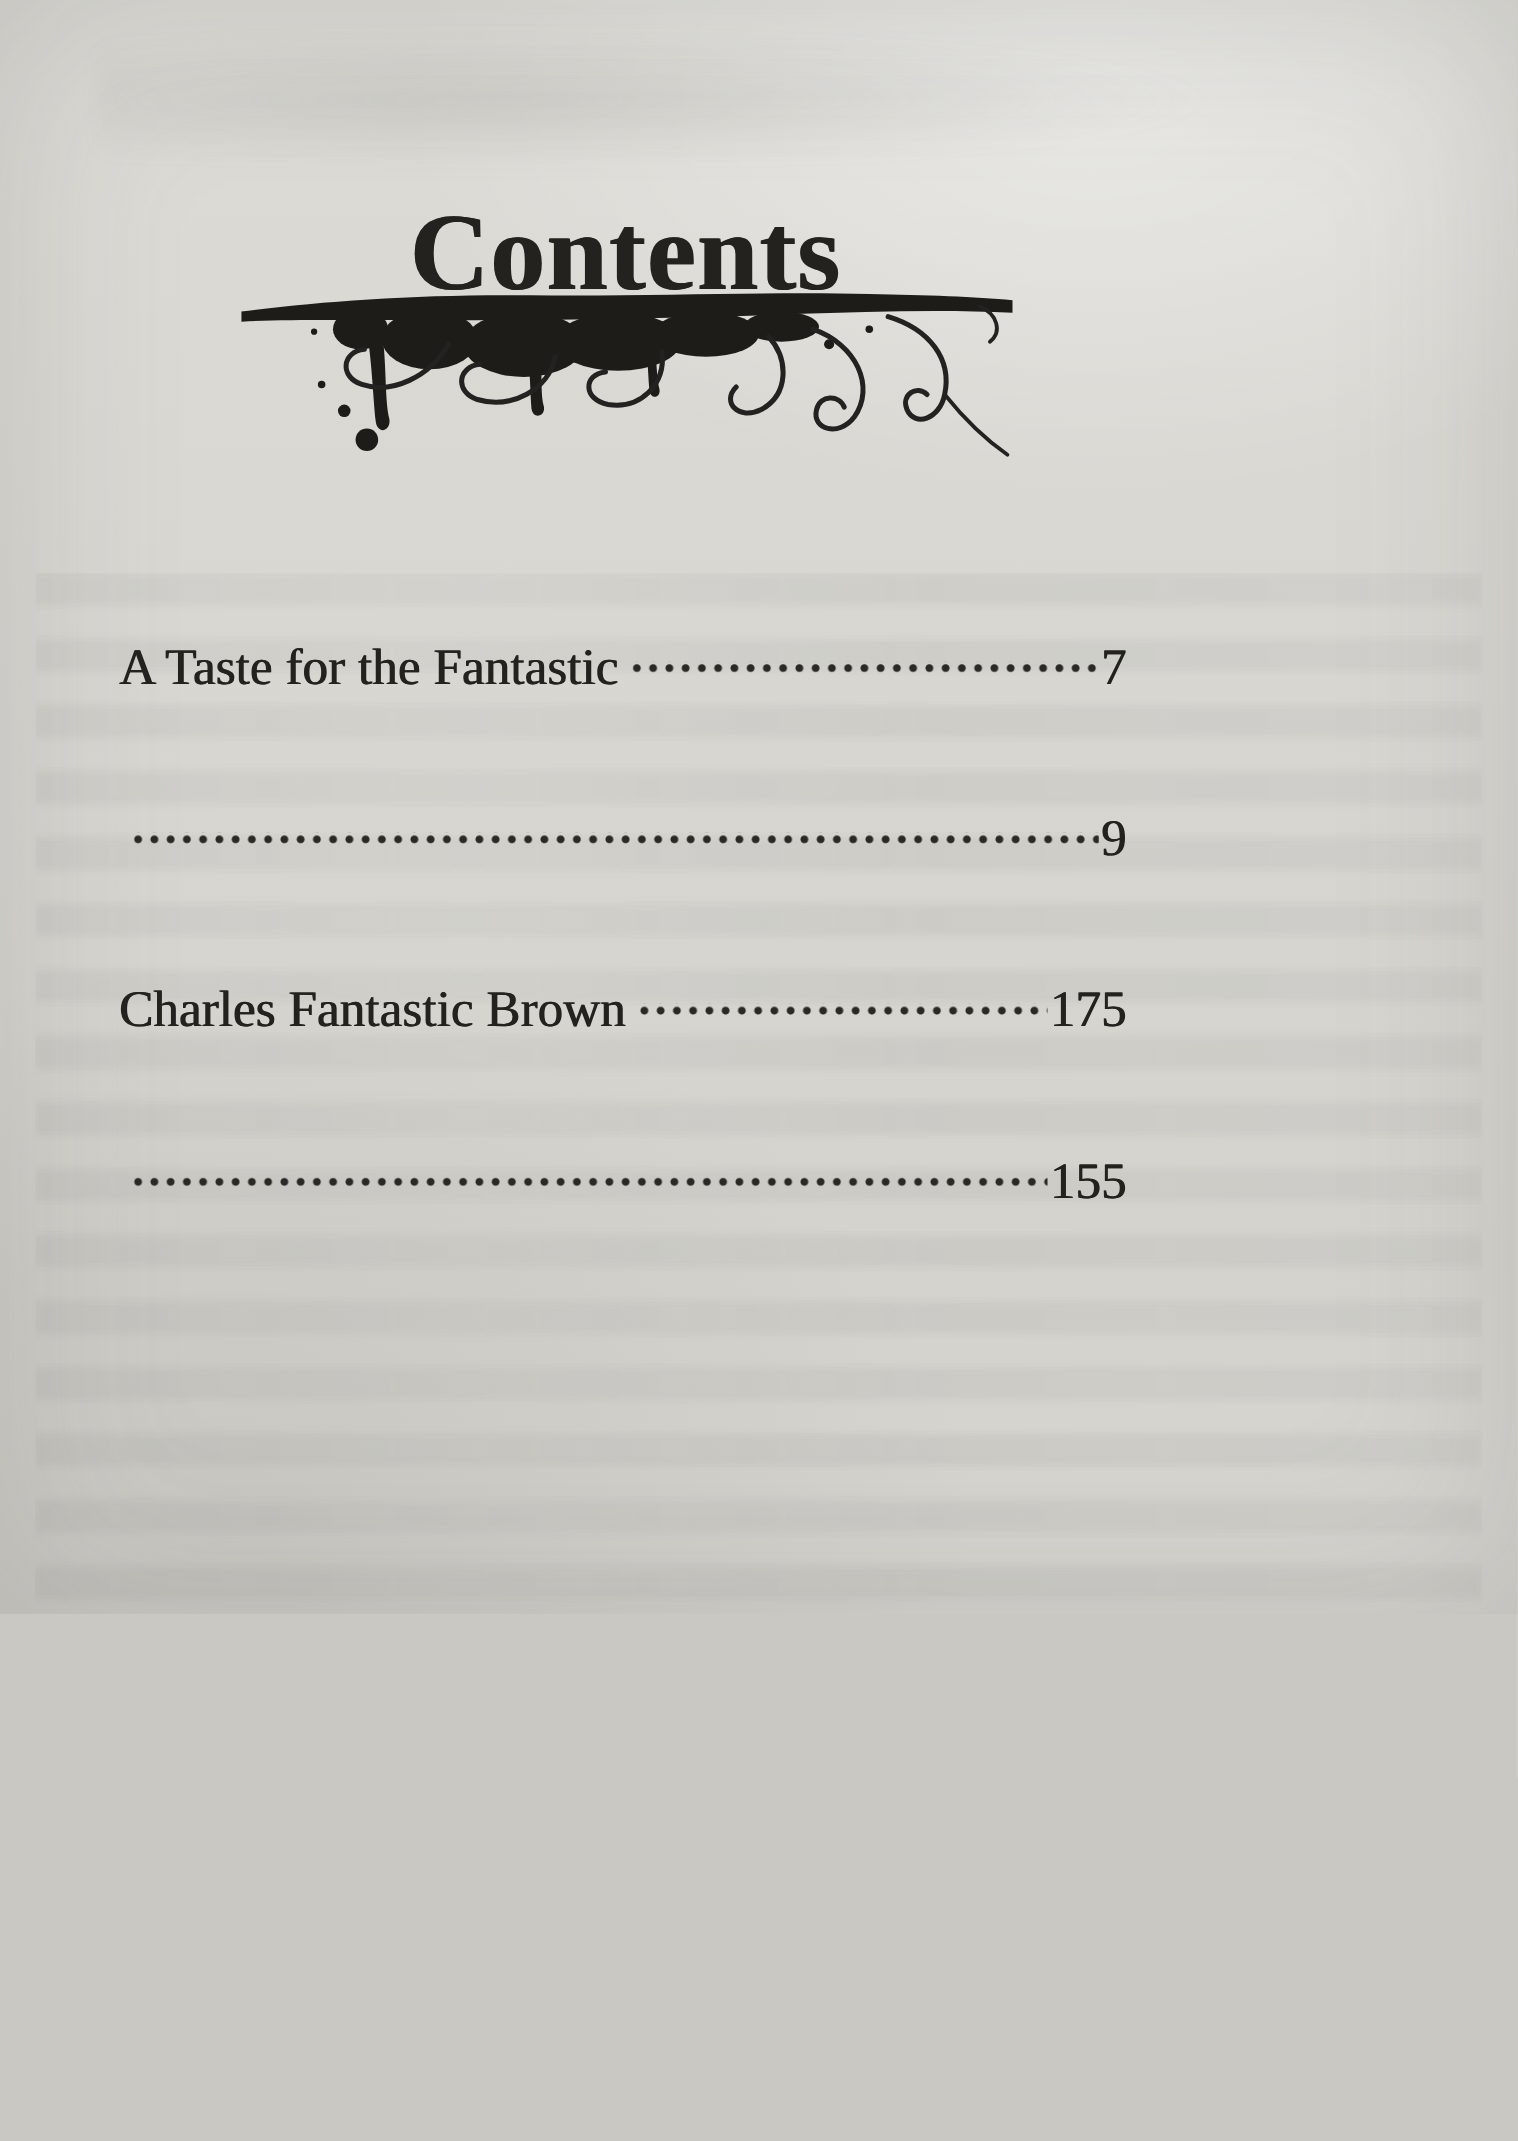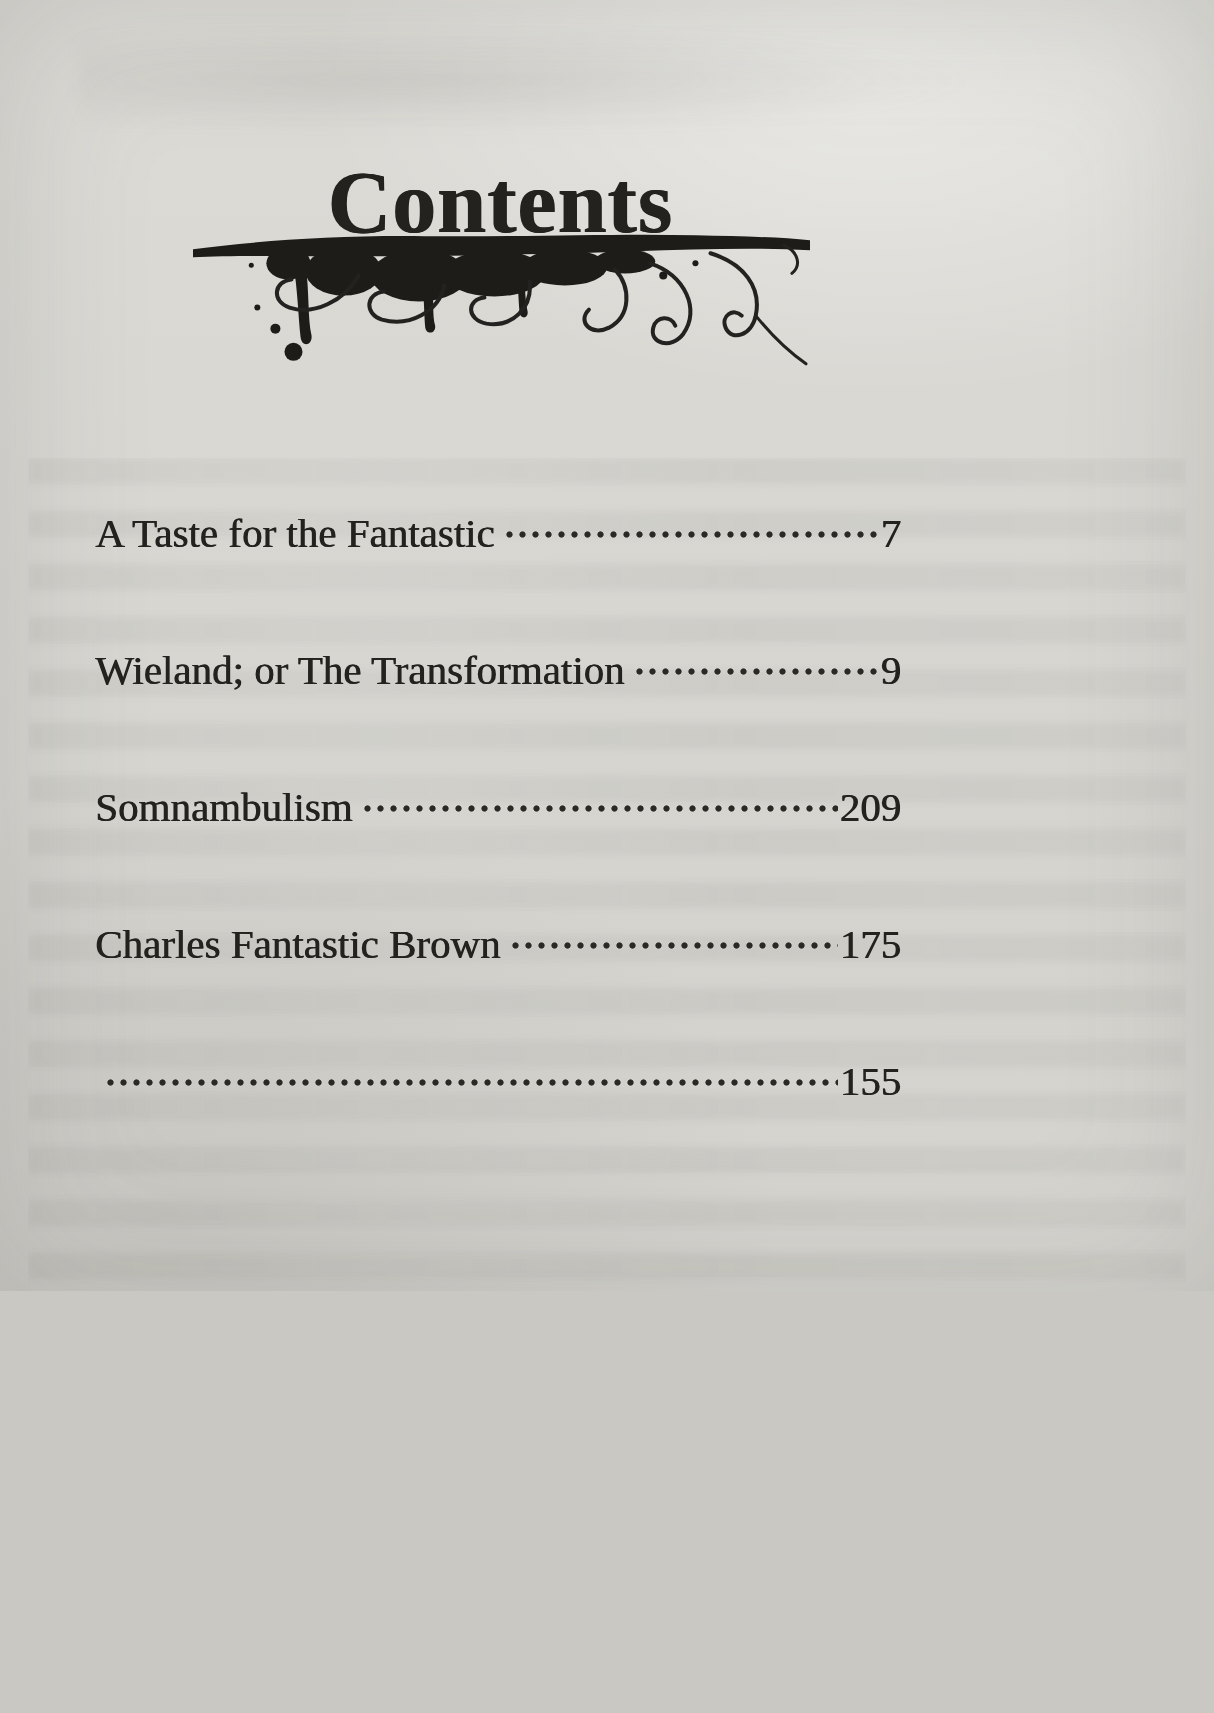--- a/index.html
+++ b/index.html
@@ -133,30 +133,24 @@
 
   <div class="toc">
 
     <div class="entry">
       <span class="entry-label">A Taste for the Fantastic</span>
       <span class="leader"></span>
       <span class="entry-page">7</span>
     </div>
 
     <div class="entry">
-      <span class="entry-label">Wieland; or The Transformation</span>
       <span class="leader"></span>
       <span class="entry-page">9</span>
     </div>
 
-    <div class="entry">
-      <span class="entry-label">Somnambulism</span>
-      <span class="leader"></span>
-      <span class="entry-page">209</span>
-    </div>
 
     <div class="entry">
       <span class="entry-label">Charles Fantastic Brown</span>
       <span class="leader"></span>
       <span class="entry-page">175</span>
     </div>
 
 
     <div class="entry">
       <span class="leader"></span>

